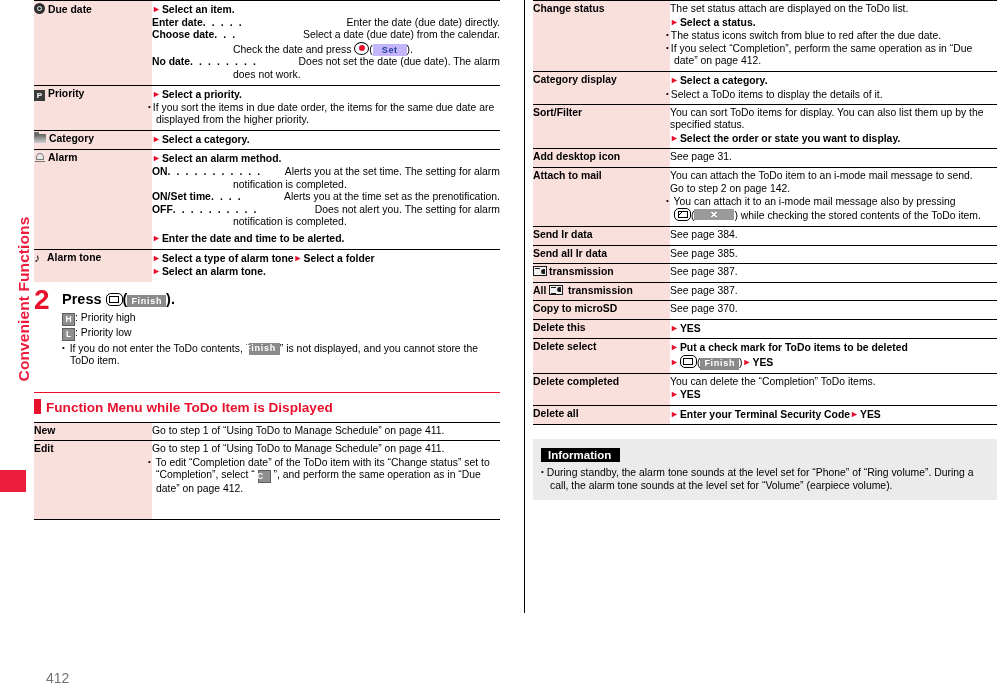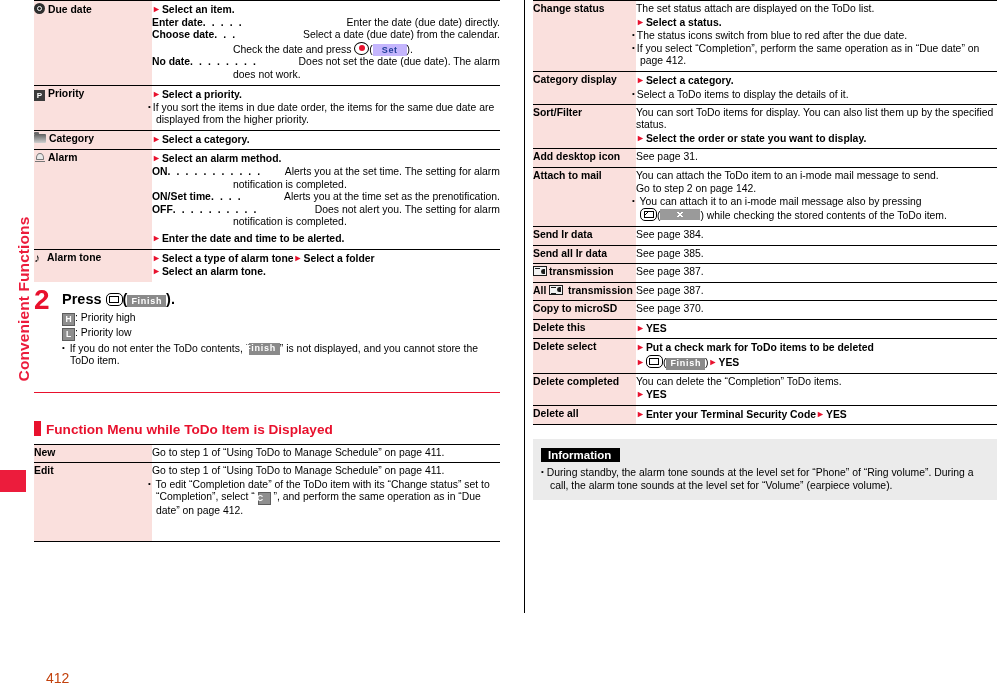--- a/index.html
+++ b/index.html
@@ -46,21 +46,21 @@
     white-space: nowrap;
   }
 
   
   #page-number {
     position: absolute;
     left: 46px;
     top: 670px;
     font-size: 14px;
     font-weight: normal;
-    color: #c2410c;
+    color: #737373;
   }
 
   
   #col-left {
     position: absolute;
     left: 34px;
     top: 0px;
     width: 466px;
   }
   #col-right {
@@ -101,21 +101,21 @@
     padding-right: 4px;
     white-space: nowrap;
   }
   td.desc {
     padding-left: 7px;
     padding-right: 3px;
     background: #fff;
   }
 
   .col-left-term { width: 118px; }
-  .col-right-term { width: 103px; }
+  .col-right-term { width: 137px; }
 
   
   .b { font-weight: bold; }
   .arrow {
     color: #e8112d;
     font-size: 9px;
     vertical-align: 1px;
     margin-right: 1px;
     letter-spacing: 0;
   }
@@ -432,21 +432,21 @@
     height: 15px;
     background: #e8112d;
     vertical-align: -2px;
     margin-right: 5px;
   }
   #section-header .title {
     font-size: 13.6px;
     font-weight: bold;
     color: #e8112d;
   }
-  #section-header .wrap { padding-bottom: 6px; margin-top: 22px; }
+  #section-header .wrap { padding-bottom: 6px; }
 
   
   #information {
     margin-top: 14px;
     background: #ebebeb;
     padding: 6px 8px 8px 8px;
   }
   #information .info-title {
     display: inline-block;
     background: #000;

